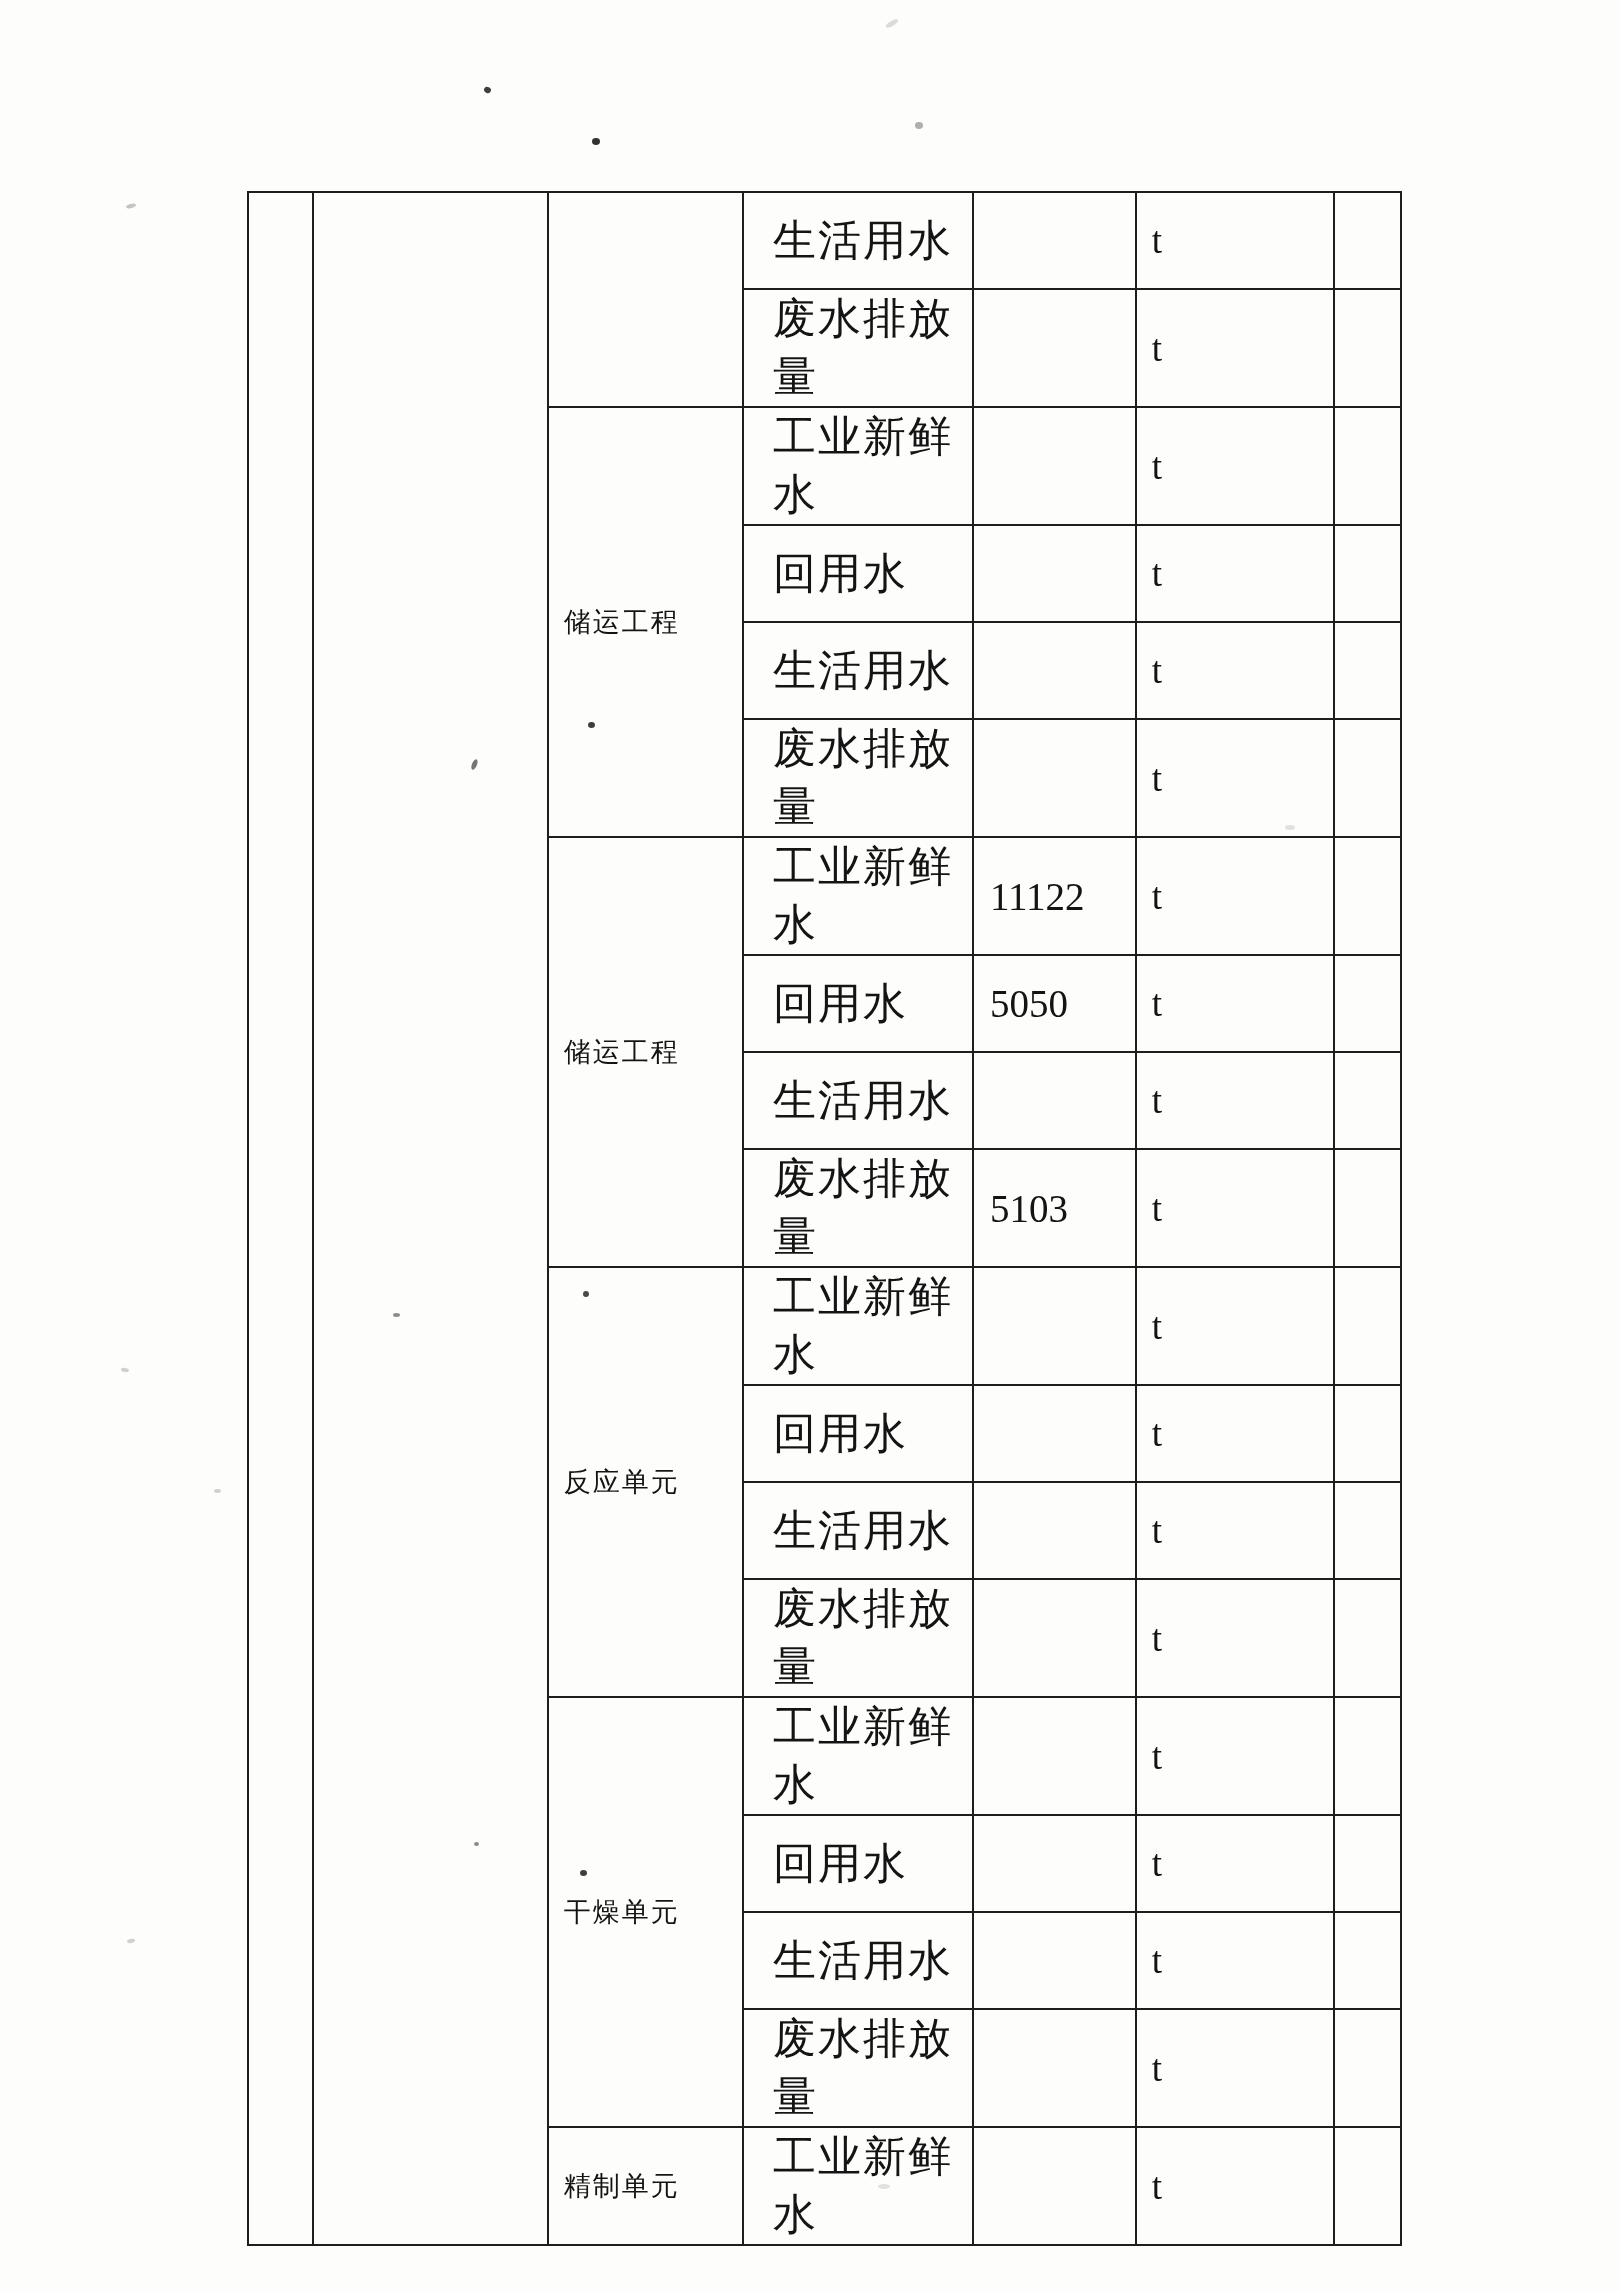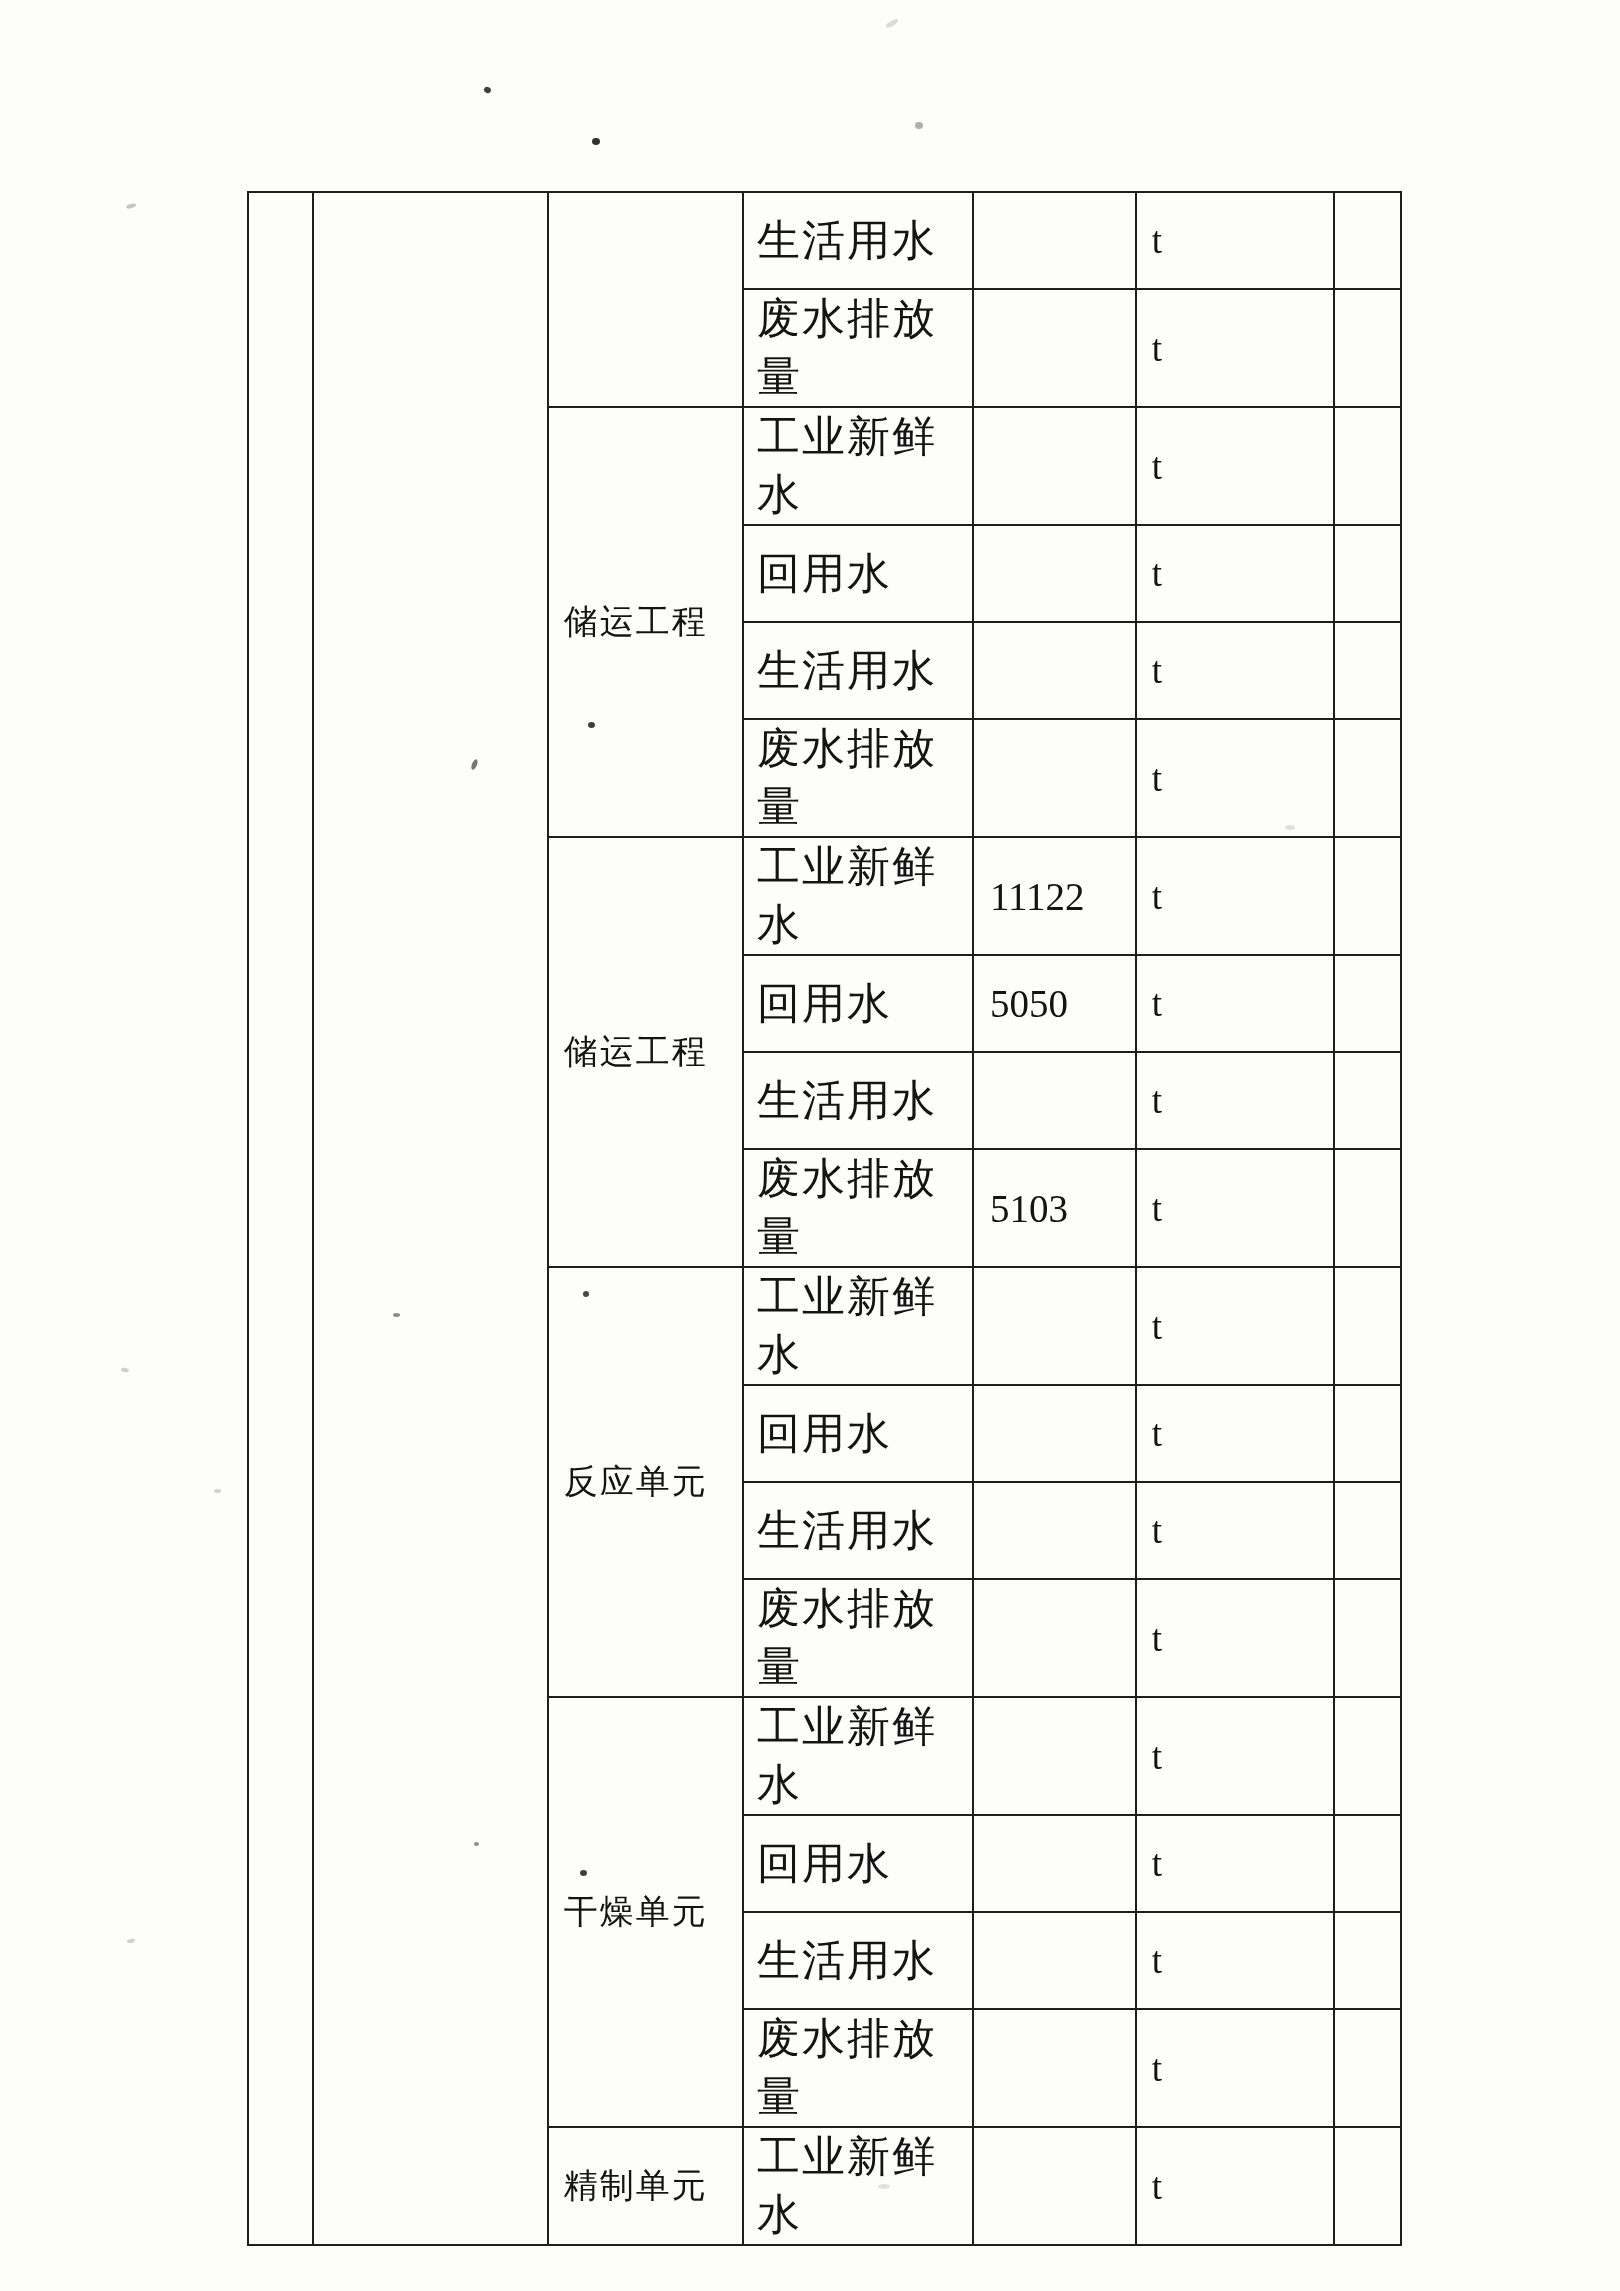--- a/index.html
+++ b/index.html
@@ -29,24 +29,24 @@
   td{
     height:97px;
     padding:0;
     vertical-align:middle;
     box-sizing:border-box;
     background:transparent;
   }
   td.cell-item{
     font-size:43px;
     letter-spacing:2px;
-    padding-left:13px;
+    padding-left:29px;
   }
   td.cell-group{
-    font-size:34px;
+    font-size:27px;
     letter-spacing:2px;
     padding-left:14.7px;
   }
   td.cell-value{
     font-size:39px;
     padding-left:16px;
   }
   td.cell-unit{
     font-size:37px;
     padding-left:14.7px;

